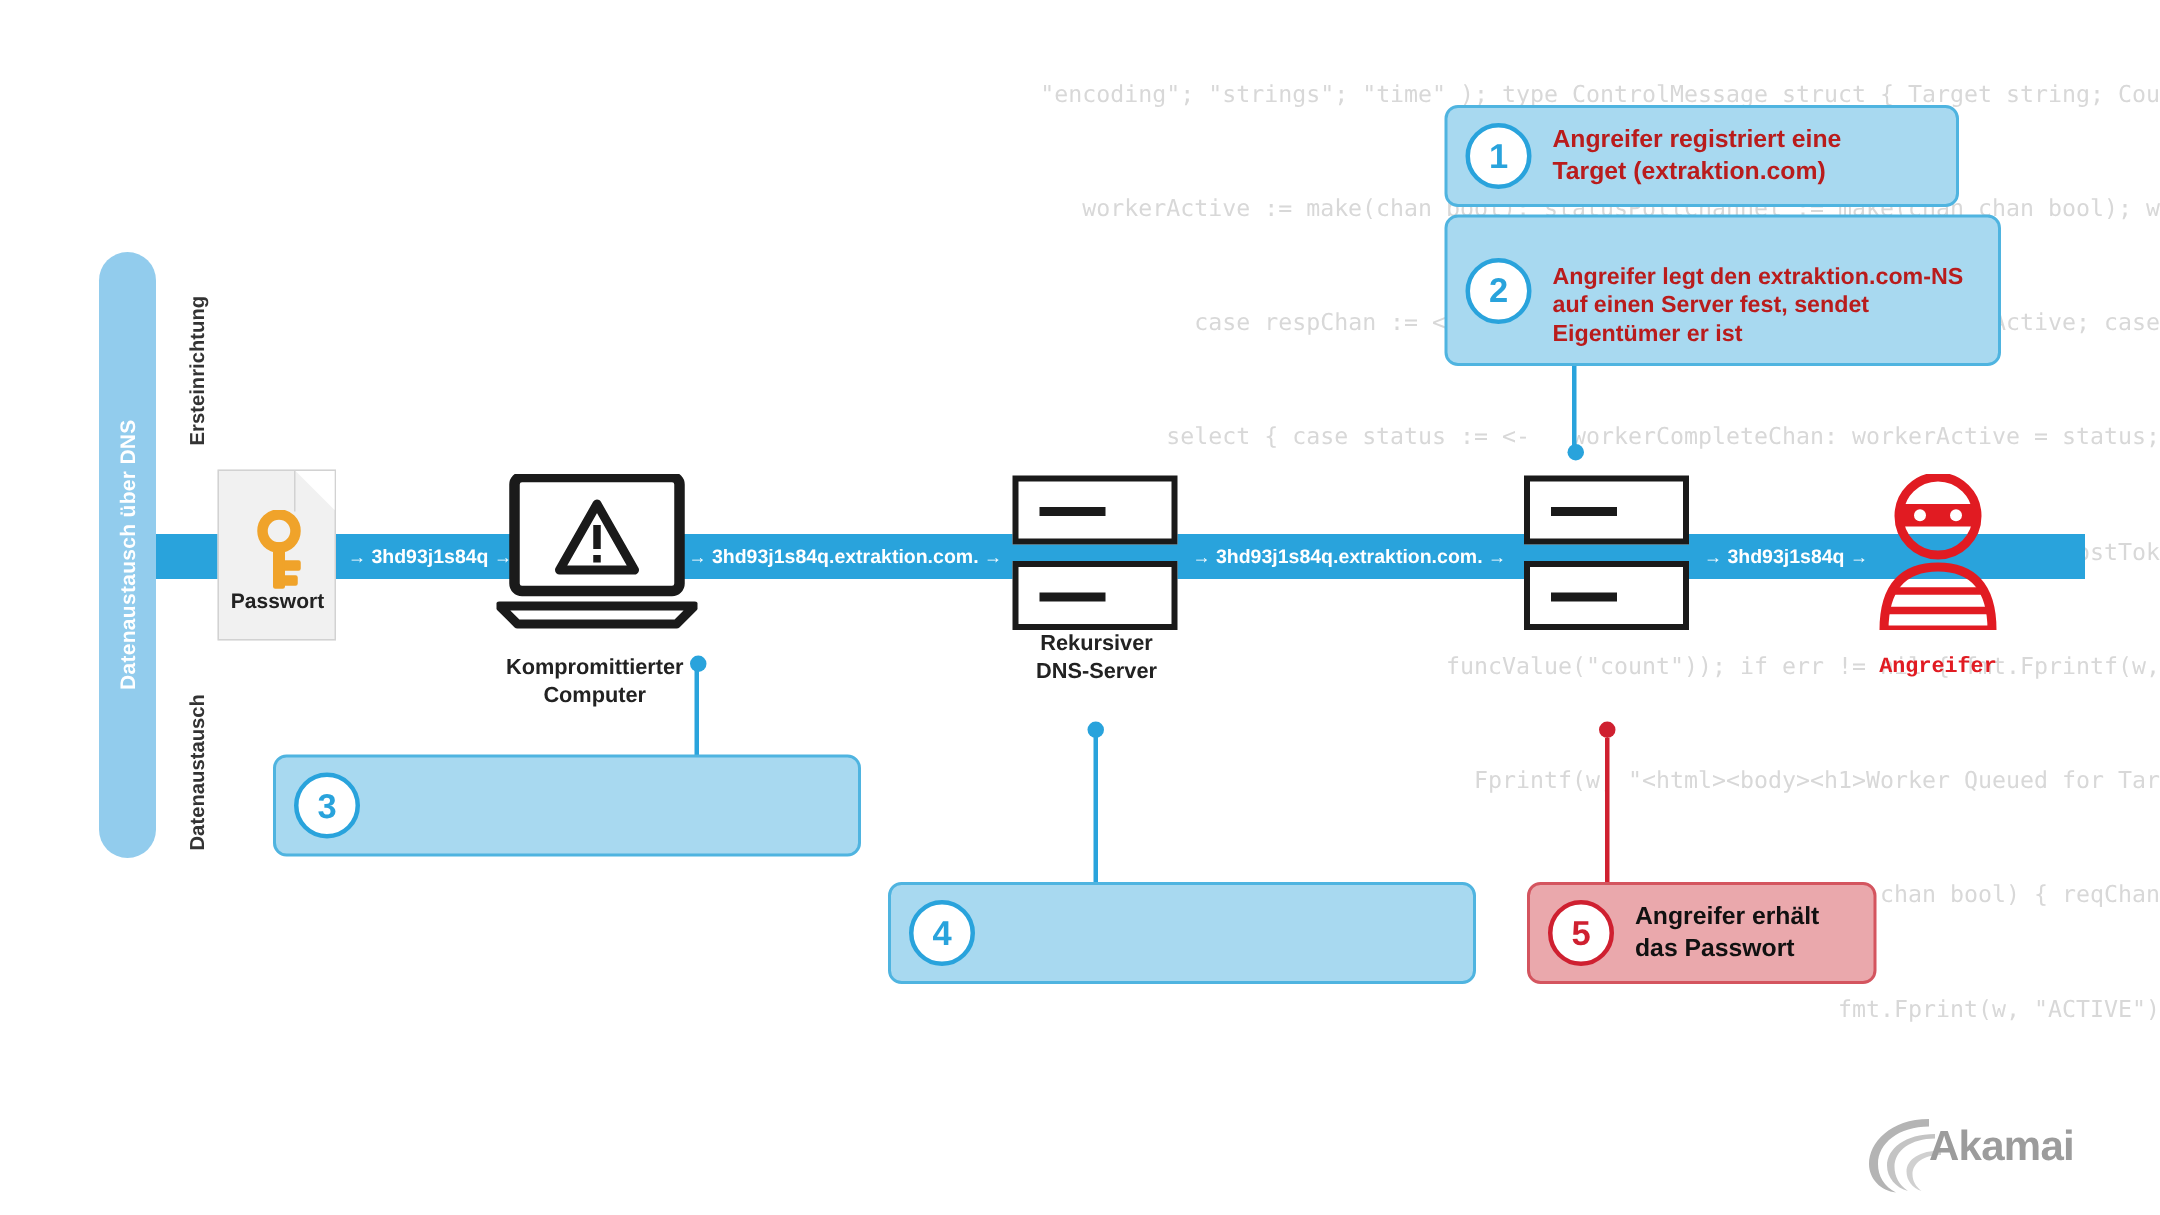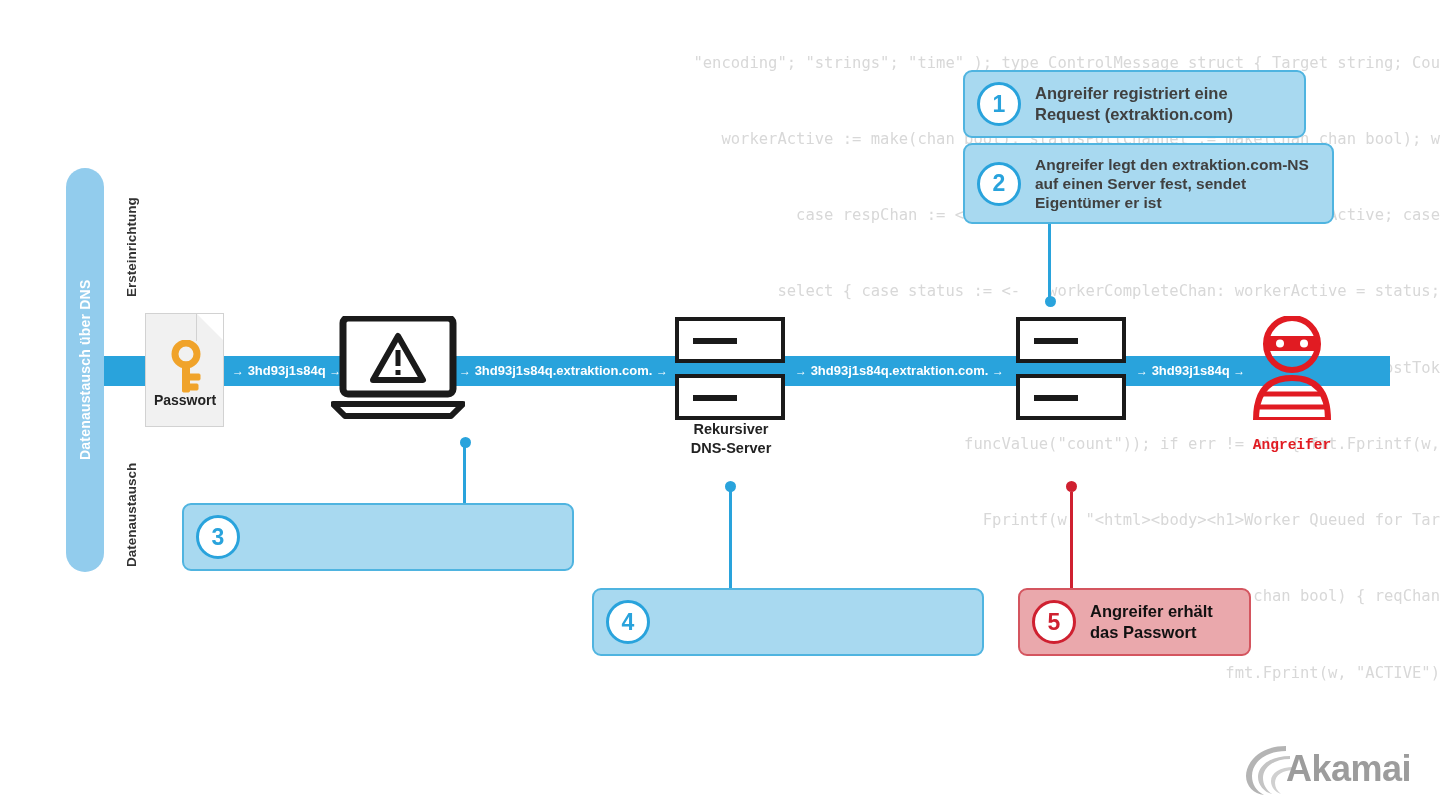--- a/index.html
+++ b/index.html
@@ -168,21 +168,21 @@
     border: 3px solid #29a3dc;
     color: #29a3dc;
     font-size: 23px;
     font-weight: bold;
     display: flex; align-items: center; justify-content: center;
   }
   .callout.red .badge { border-color: #cf2030; color: #cf2030; }
   .ctext {
     font-size: 16.5px;
     line-height: 21px;
-    color: #404040;
+    color: #b91c1c;
     font-weight: bold;
   }
   .callout.red .ctext { color: #111; }
 
   
   .conn { position: absolute; background: #29a3dc; }
   .conn.red { background: #cf2030; }
   .dot {
     position: absolute;
     width: 11px; height: 11px;
@@ -199,21 +199,21 @@
     color: #b5b5b5;
   }
   .logo {
     position: absolute;
     right: 18px; top: 742px;
     width: 180px; height: 56px;
   }
   .logo-text {
     position: absolute;
     left: 44px; top: 6px;
-    font-size: 36px;
+    font-size: 28px;
     font-weight: bold;
     color: #9c9c9c;
     letter-spacing: -.5px;
   }
 </style>
 </head>
 <body>
 
 <div id="stage">
 
@@ -267,20 +267,24 @@
   </div>
   <div class="doc-label">Passwort</div>
 
   <svg class="laptop" viewBox="0 0 134 106">
     <rect x="12" y="2" width="110" height="76" rx="5" fill="#ffffff" stroke="#1a1a1a" stroke-width="7"></rect>
     <path d="M2 88 L132 88 L120 100 L14 100 Z" fill="#ffffff" stroke="#1a1a1a" stroke-width="6" stroke-linejoin="round"></path>
     <path d="M67 20 L92 64 L42 64 Z" fill="none" stroke="#1a1a1a" stroke-width="6" stroke-linejoin="round"></path>
     <rect x="64.5" y="34" width="5" height="16" fill="#1a1a1a"></rect>
     <rect x="64.5" y="54" width="5" height="5" fill="#1a1a1a"></rect>
   </svg>
+  <div class="node-caption" style="left:304px; top:436px; width:185px;">
+    <span>Kompromittierter</span><br>
+    <span>Computer</span>
+  </div>
 
   <div class="server" style="left:675px; top:317px;">
     <div class="unit u1">
         <div class="bar"></div>
       </div>
     <div class="unit u2">
         <div class="bar"></div>
       </div>
   </div>
   <div class="node-caption" style="left:645px; top:420px; width:172px;">
@@ -338,27 +342,27 @@
   <div class="conn" style="left:729px; top:488px; width:3px; height:100px;"></div>
   <div class="dot" style="left:725px; top:481px;"></div>
 
   <div class="conn red" style="left:1070px; top:492px; width:3px; height:96px;"></div>
   <div class="dot red" style="left:1066px; top:481px;"></div>
 
   <div class="callout" style="left:963px; top:70px; width:343px;">
     <div class="badge">1</div>
     <div class="ctext">
       <span>Angreifer registriert eine</span><br>
-      <span>Request (extraktion.com)</span>
+      <span>Target (extraktion.com)</span>
     </div>
   </div>
 
   <div class="callout" style="left:963px; top:143px; width:371px;">
     <div class="badge">2</div>
-    <div class="ctext" style="font-size:15.5px; line-height:19px;">
+    <div class="ctext" style="font-size:15.5px; line-height:19px;margin-top:20px;">
       <span>Angreifer legt den extraktion.com-NS</span><br>
       <span>auf einen Server fest, sendet</span><br>
       <span>Eigentümer er ist</span>
     </div>
   </div>
 
   <div class="callout" style="left:182px; top:503px; width:392px;">
     <div class="badge">3</div>
   </div>
 

